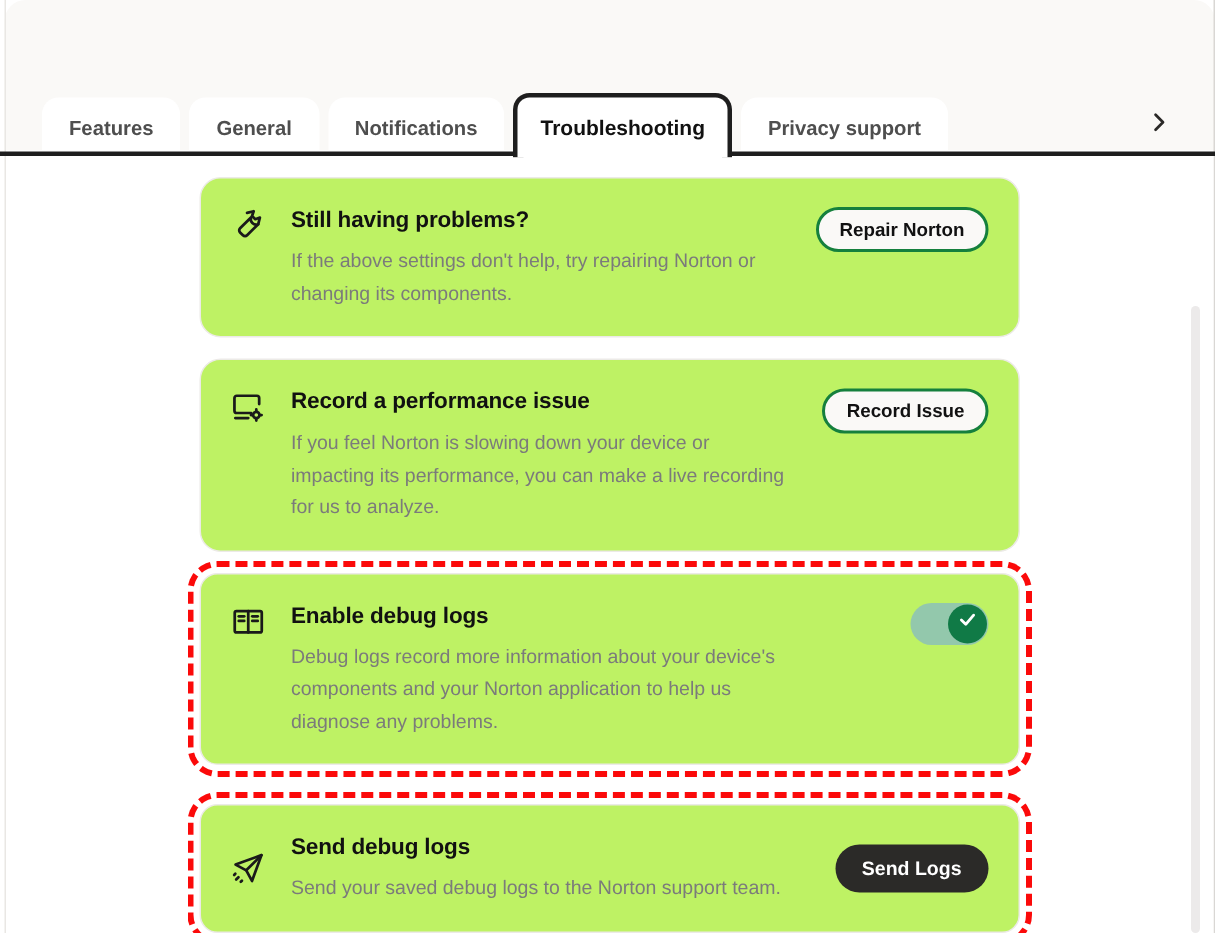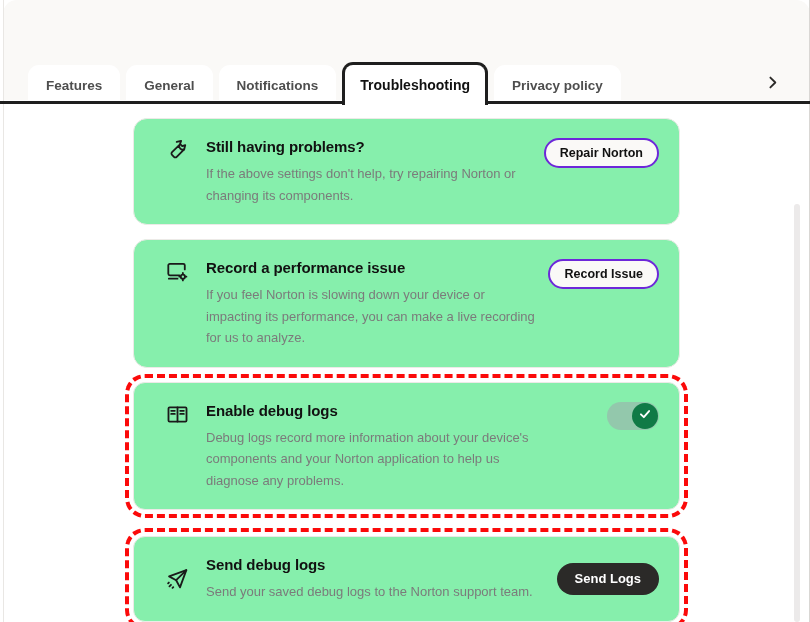--- a/index.html
+++ b/index.html
@@ -142,24 +142,24 @@
   .card-col {
     position: absolute;
     left: 129px;
     top: 0px;
     width: 547px;
   }
 
   .card {
     position: relative;
     box-sizing: border-box;
-    background: #86efac;
+    background: #bef264;
     border: 1px solid #eceae7;
     border-radius: 14px;
-    padding: 18px 20px 18px 28px;
+    padding: 18px 20px 18px 16px;
   }
 
   .card-inner {
     display: flex;
     align-items: flex-start;
   }
 
   .card-icon {
     width: 30px;
     min-width: 30px;
@@ -194,21 +194,21 @@
     display: flex;
     align-items: flex-start;
     padding-top: 1px;
   }
 
   
   .btn-outline {
     display: inline-flex;
     align-items: center;
     justify-content: center;
-    border: 2px solid #6d28d9;
+    border: 2px solid #15803d;
     border-radius: 999px;
     background: #faf9f7;
     color: #111111;
     font-size: 12.5px;
     font-weight: bold;
     padding: 6px 14px;
     line-height: 14px;
     white-space: nowrap;
     cursor: pointer;
   }
@@ -303,21 +303,21 @@
 
       <div class="tab inactive">
         <span>Notifications</span>
       </div>
 
       <div class="tab active">
         <span>Troubleshooting</span>
       </div>
 
       <div class="tab inactive">
-        <span>Privacy policy</span>
+        <span>Privacy support</span>
       </div>
 
     </div>
 
     <div class="tab-scroll-next">
       <span>
         <svg width="17" height="17" viewBox="0 0 24 24" fill="none" stroke="#2b2a28" stroke-width="2.6" stroke-linecap="round" stroke-linejoin="round">
           <polyline points="9 5 16 12 9 19"></polyline>
         </svg>
       </span>

